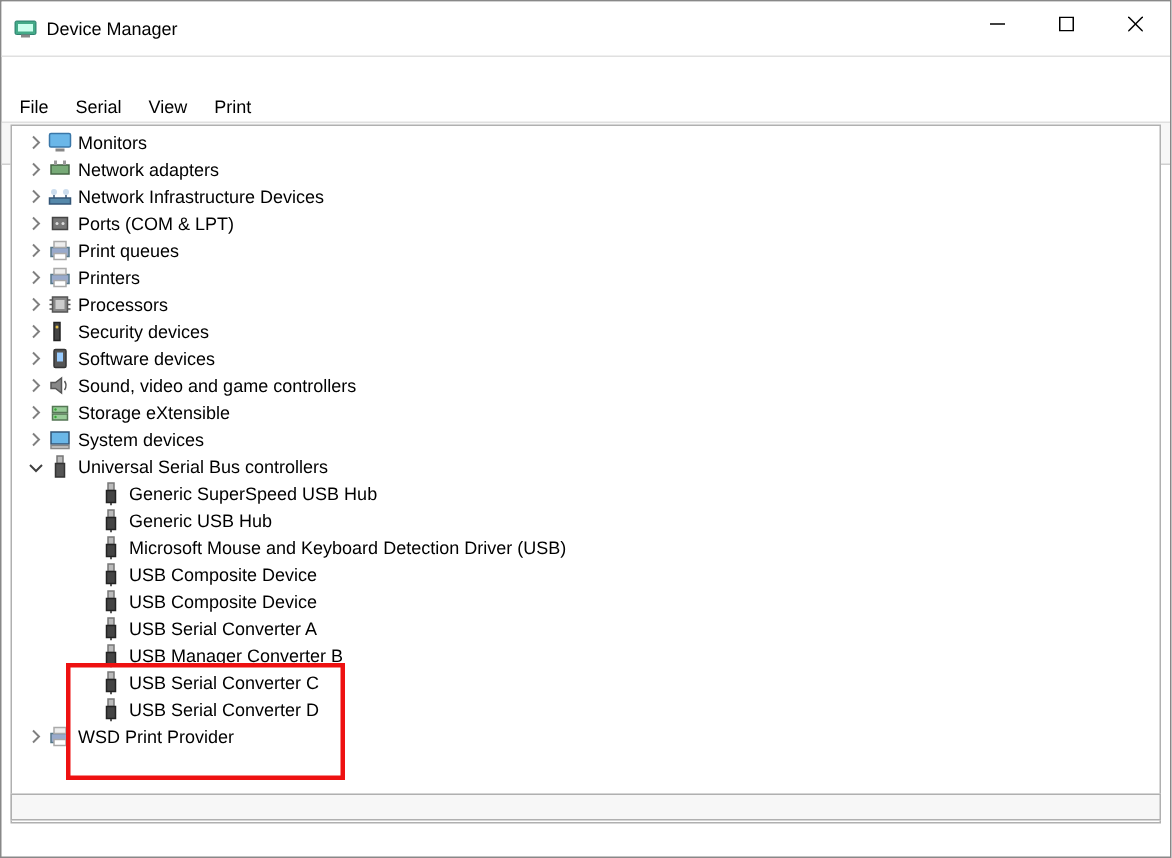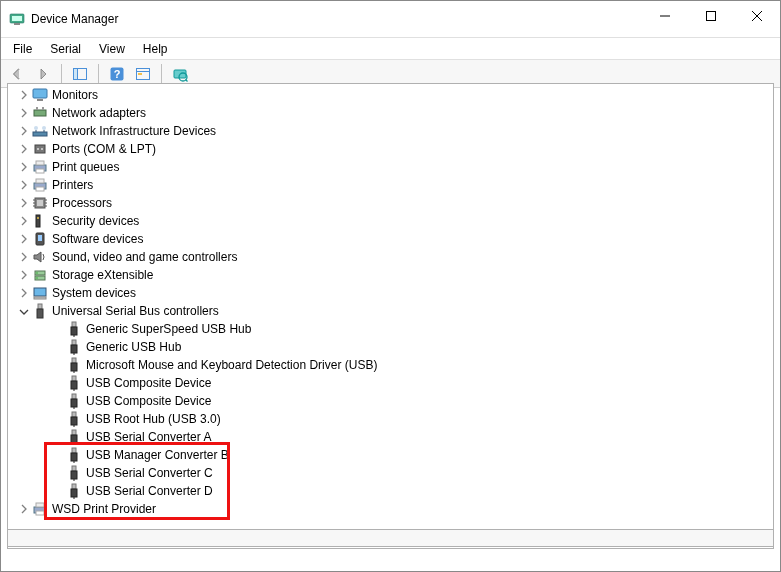--- a/index.html
+++ b/index.html
@@ -39,20 +39,21 @@
   }
   
   .menubar {
     display: flex;
     gap: 2px;
     padding: 2px 4px;
     font-size: 12px;
     border-bottom: 1px solid #e0e0e0;
     height: 22px;
     align-items: center;
+    margin-top: 22px;
   }
   .menubar span { padding: 2px 8px; }
   
   .toolbar {
     display:flex;
     align-items:center;
     gap:2px;
     padding:2px 4px;
     height: 28px;
     border-bottom: 1px solid #d0d0d0;
@@ -158,21 +159,21 @@
           <line x1="10" y1="0" x2="0" y2="10" stroke="#000" stroke-width="1"></line>
         </svg>
     </div>
   </div>
 </div>
 
 <div class="menubar">
   <span>File</span>
   <span>Serial</span>
   <span>View</span>
-  <span>Help</span>
+  <span>Print</span>
 </div>
 
 <div class="toolbar">
   <div class="tbtn">
     <svg width="16" height="16" viewBox="0 0 16 16">
         <path d="M10 3 L5 8 L10 13" fill="none" stroke="#7a7a7a" stroke-width="1.5"></path>
         <path d="M10 3 L5 8 L10 13 Z" fill="#bfbfbf"></path>
       </svg>
   </div>
   <div class="tbtn">
@@ -468,31 +469,20 @@
         </div>
         <div class="row indent1">
           <span class="exp"></span>
           <span class="nicon">
             <svg width="16" height="16">
               <rect x="6" y="1" width="4" height="5" fill="#bbb" stroke="#777"></rect>
               <rect x="5" y="6" width="6" height="8" fill="#444" stroke="#222"></rect>
               <line x1="8" y1="14" x2="8" y2="16" stroke="#222"></line>
             </svg>
           </span>
-          <span class="label">USB Root Hub (USB 3.0)</span>
-        </div>
-        <div class="row indent1">
-          <span class="exp"></span>
-          <span class="nicon">
-            <svg width="16" height="16">
-              <rect x="6" y="1" width="4" height="5" fill="#bbb" stroke="#777"></rect>
-              <rect x="5" y="6" width="6" height="8" fill="#444" stroke="#222"></rect>
-              <line x1="8" y1="14" x2="8" y2="16" stroke="#222"></line>
-            </svg>
-          </span>
           <span class="label">USB Serial Converter A</span>
         </div>
         <div class="row indent1">
           <span class="exp"></span>
           <span class="nicon">
             <svg width="16" height="16">
               <rect x="6" y="1" width="4" height="5" fill="#bbb" stroke="#777"></rect>
               <rect x="5" y="6" width="6" height="8" fill="#444" stroke="#222"></rect>
               <line x1="8" y1="14" x2="8" y2="16" stroke="#222"></line>
             </svg>

